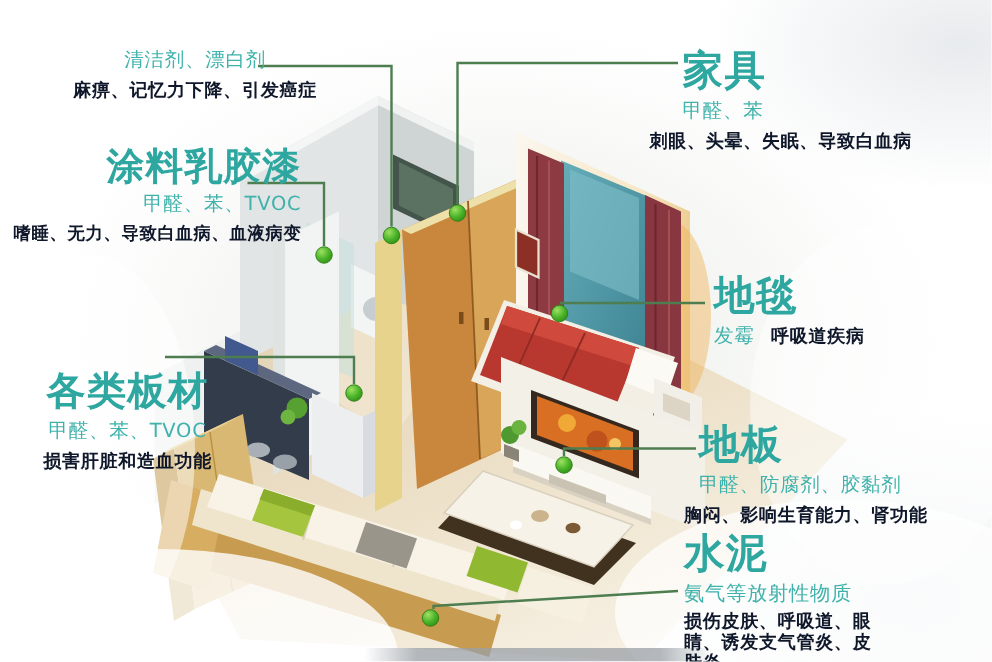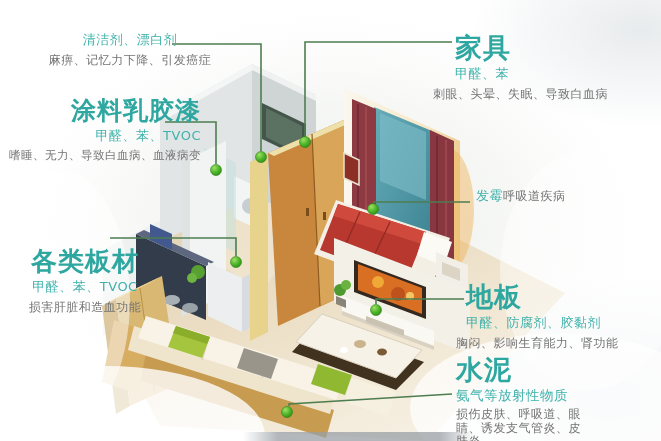--- a/index.html
+++ b/index.html
@@ -10,22 +10,22 @@
       radial-gradient(ellipse 240px 140px at 640px 30px, #e8ebed 0%, rgba(232,235,237,0) 70%),
       radial-gradient(ellipse 420px 300px at 330px 230px, #eaede8 0%, rgba(234,237,232,0) 72%),
       radial-gradient(ellipse 300px 180px at 610px 400px, #edf0f2 0%, rgba(237,240,242,0) 70%),
       #ffffff;
   }
   .stage{position:absolute;inset:0;}
   svg.room{position:absolute;left:0;top:0;}
   .label{position:absolute;z-index:5;}
   .t{font-weight:700;color:#2fa7a1;line-height:1.05;letter-spacing:1px;}
   .p{font-weight:400;color:#3fb2ab;font-size:13px;margin-top:3px;letter-spacing:.5px;white-space:nowrap;}
-  .s{font-weight:400;color:#737373;font-size:12px;margin-top:3px;letter-spacing:.5px;white-space:nowrap;}
-  .row{display:flex;gap:0;align-items:baseline;margin-top:3px;}
+  .s{font-weight:700;color:#0f172a;font-size:12px;margin-top:3px;letter-spacing:.5px;white-space:nowrap;}
+  .row{display:flex;gap:11px;align-items:baseline;margin-top:3px;}
   .row .p,.row .s{margin-top:0;}
   #lbl-bathroom{left:30px;top:28px;width:200px;text-align:center;}
   #lbl-bathroom .t{font-size:30px;}
   #lbl-paint{left:5px;top:98px;width:196px;text-align:right;}
   #lbl-paint .t{font-size:25px;}
   #lbl-paint .s{font-size:11.5px;}
   #lbl-boards{left:5px;top:224px;width:160px;text-align:center;margin-top:24px;}
   #lbl-boards .t{font-size:26px;}
   #lbl-furniture{left:455px;top:34px;width:206px;}
   #lbl-furniture .t{font-size:27px;}
@@ -238,20 +238,21 @@
     <div class="s">损害肝脏和造血功能</div>
   </div>
 
   <div class="label" id="lbl-furniture">
     <div class="t">家具</div>
     <div class="p">甲醛、苯</div>
     <div class="s">刺眼、头晕、失眠、导致白血病</div>
   </div>
 
   <div class="label" id="lbl-carpet">
+    <div class="t">地毯</div>
     <div class="row">
       <span class="p">发霉</span>
       <span class="s">呼吸道疾病</span>
     </div>
   </div>
 
   <div class="label" id="lbl-floor">
     <div class="t">地板</div>
     <div class="p">甲醛、防腐剂、胶黏剂</div>
     <div class="s">胸闷、影响生育能力、肾功能</div>

